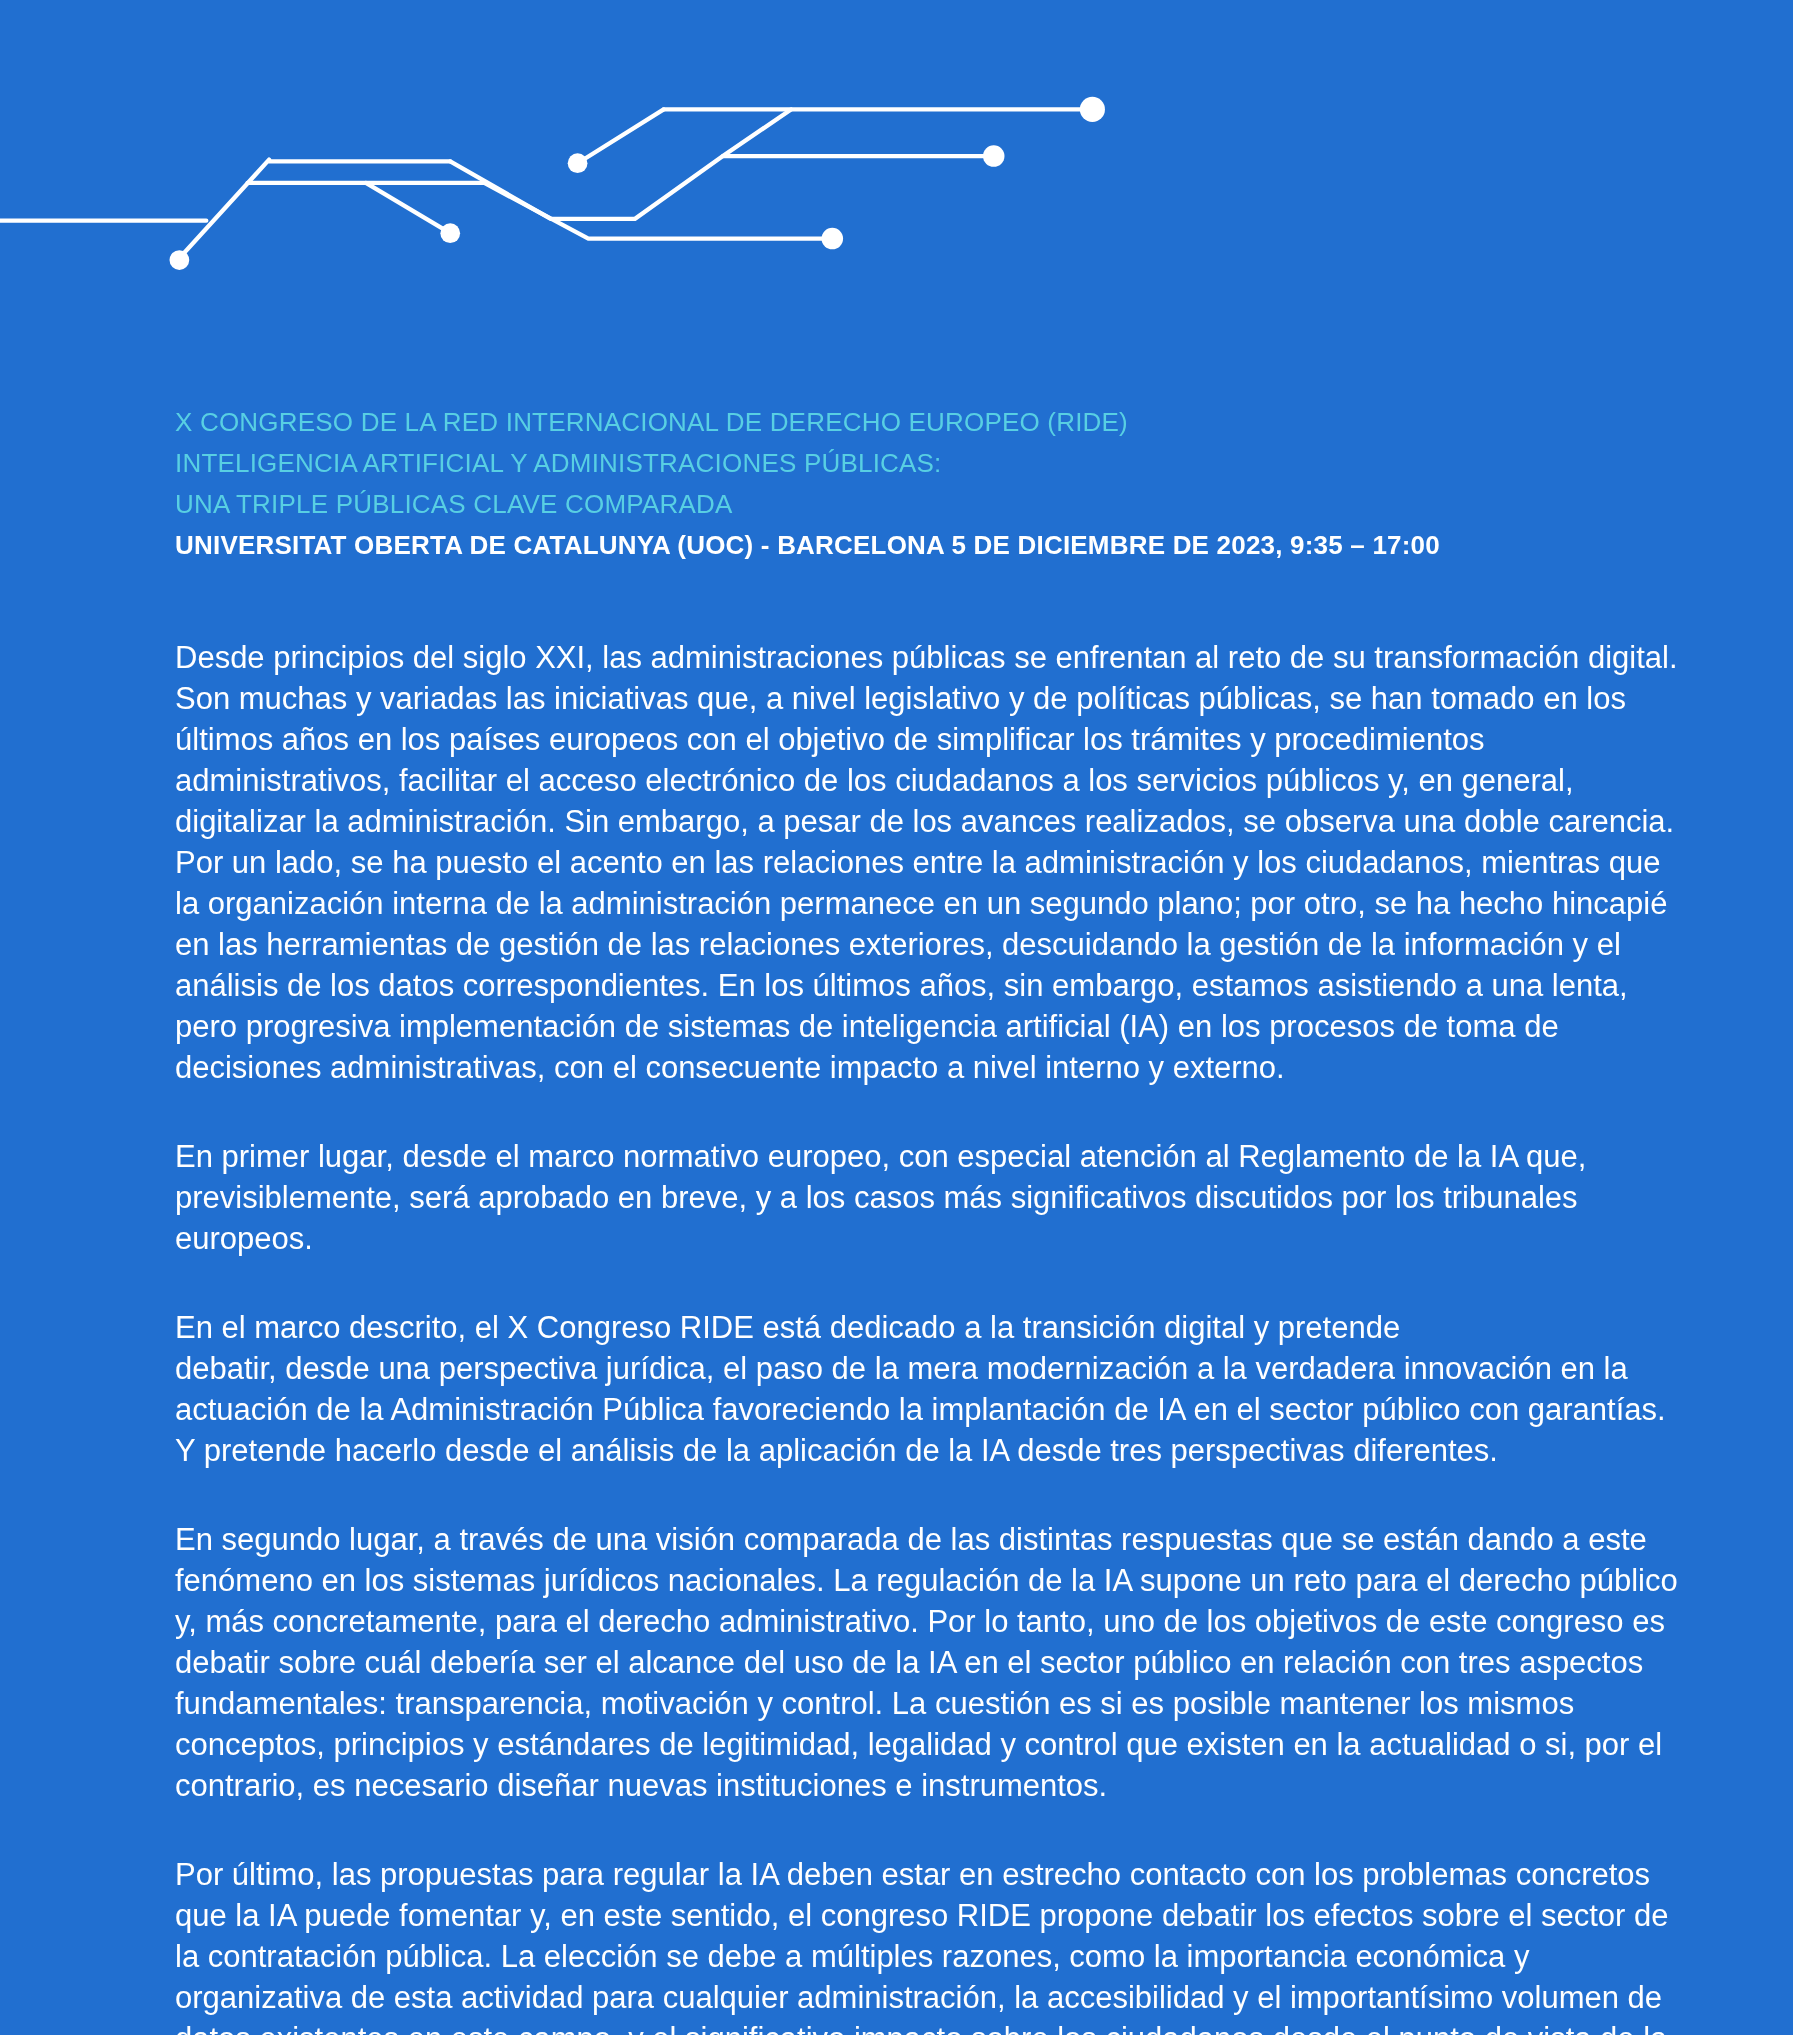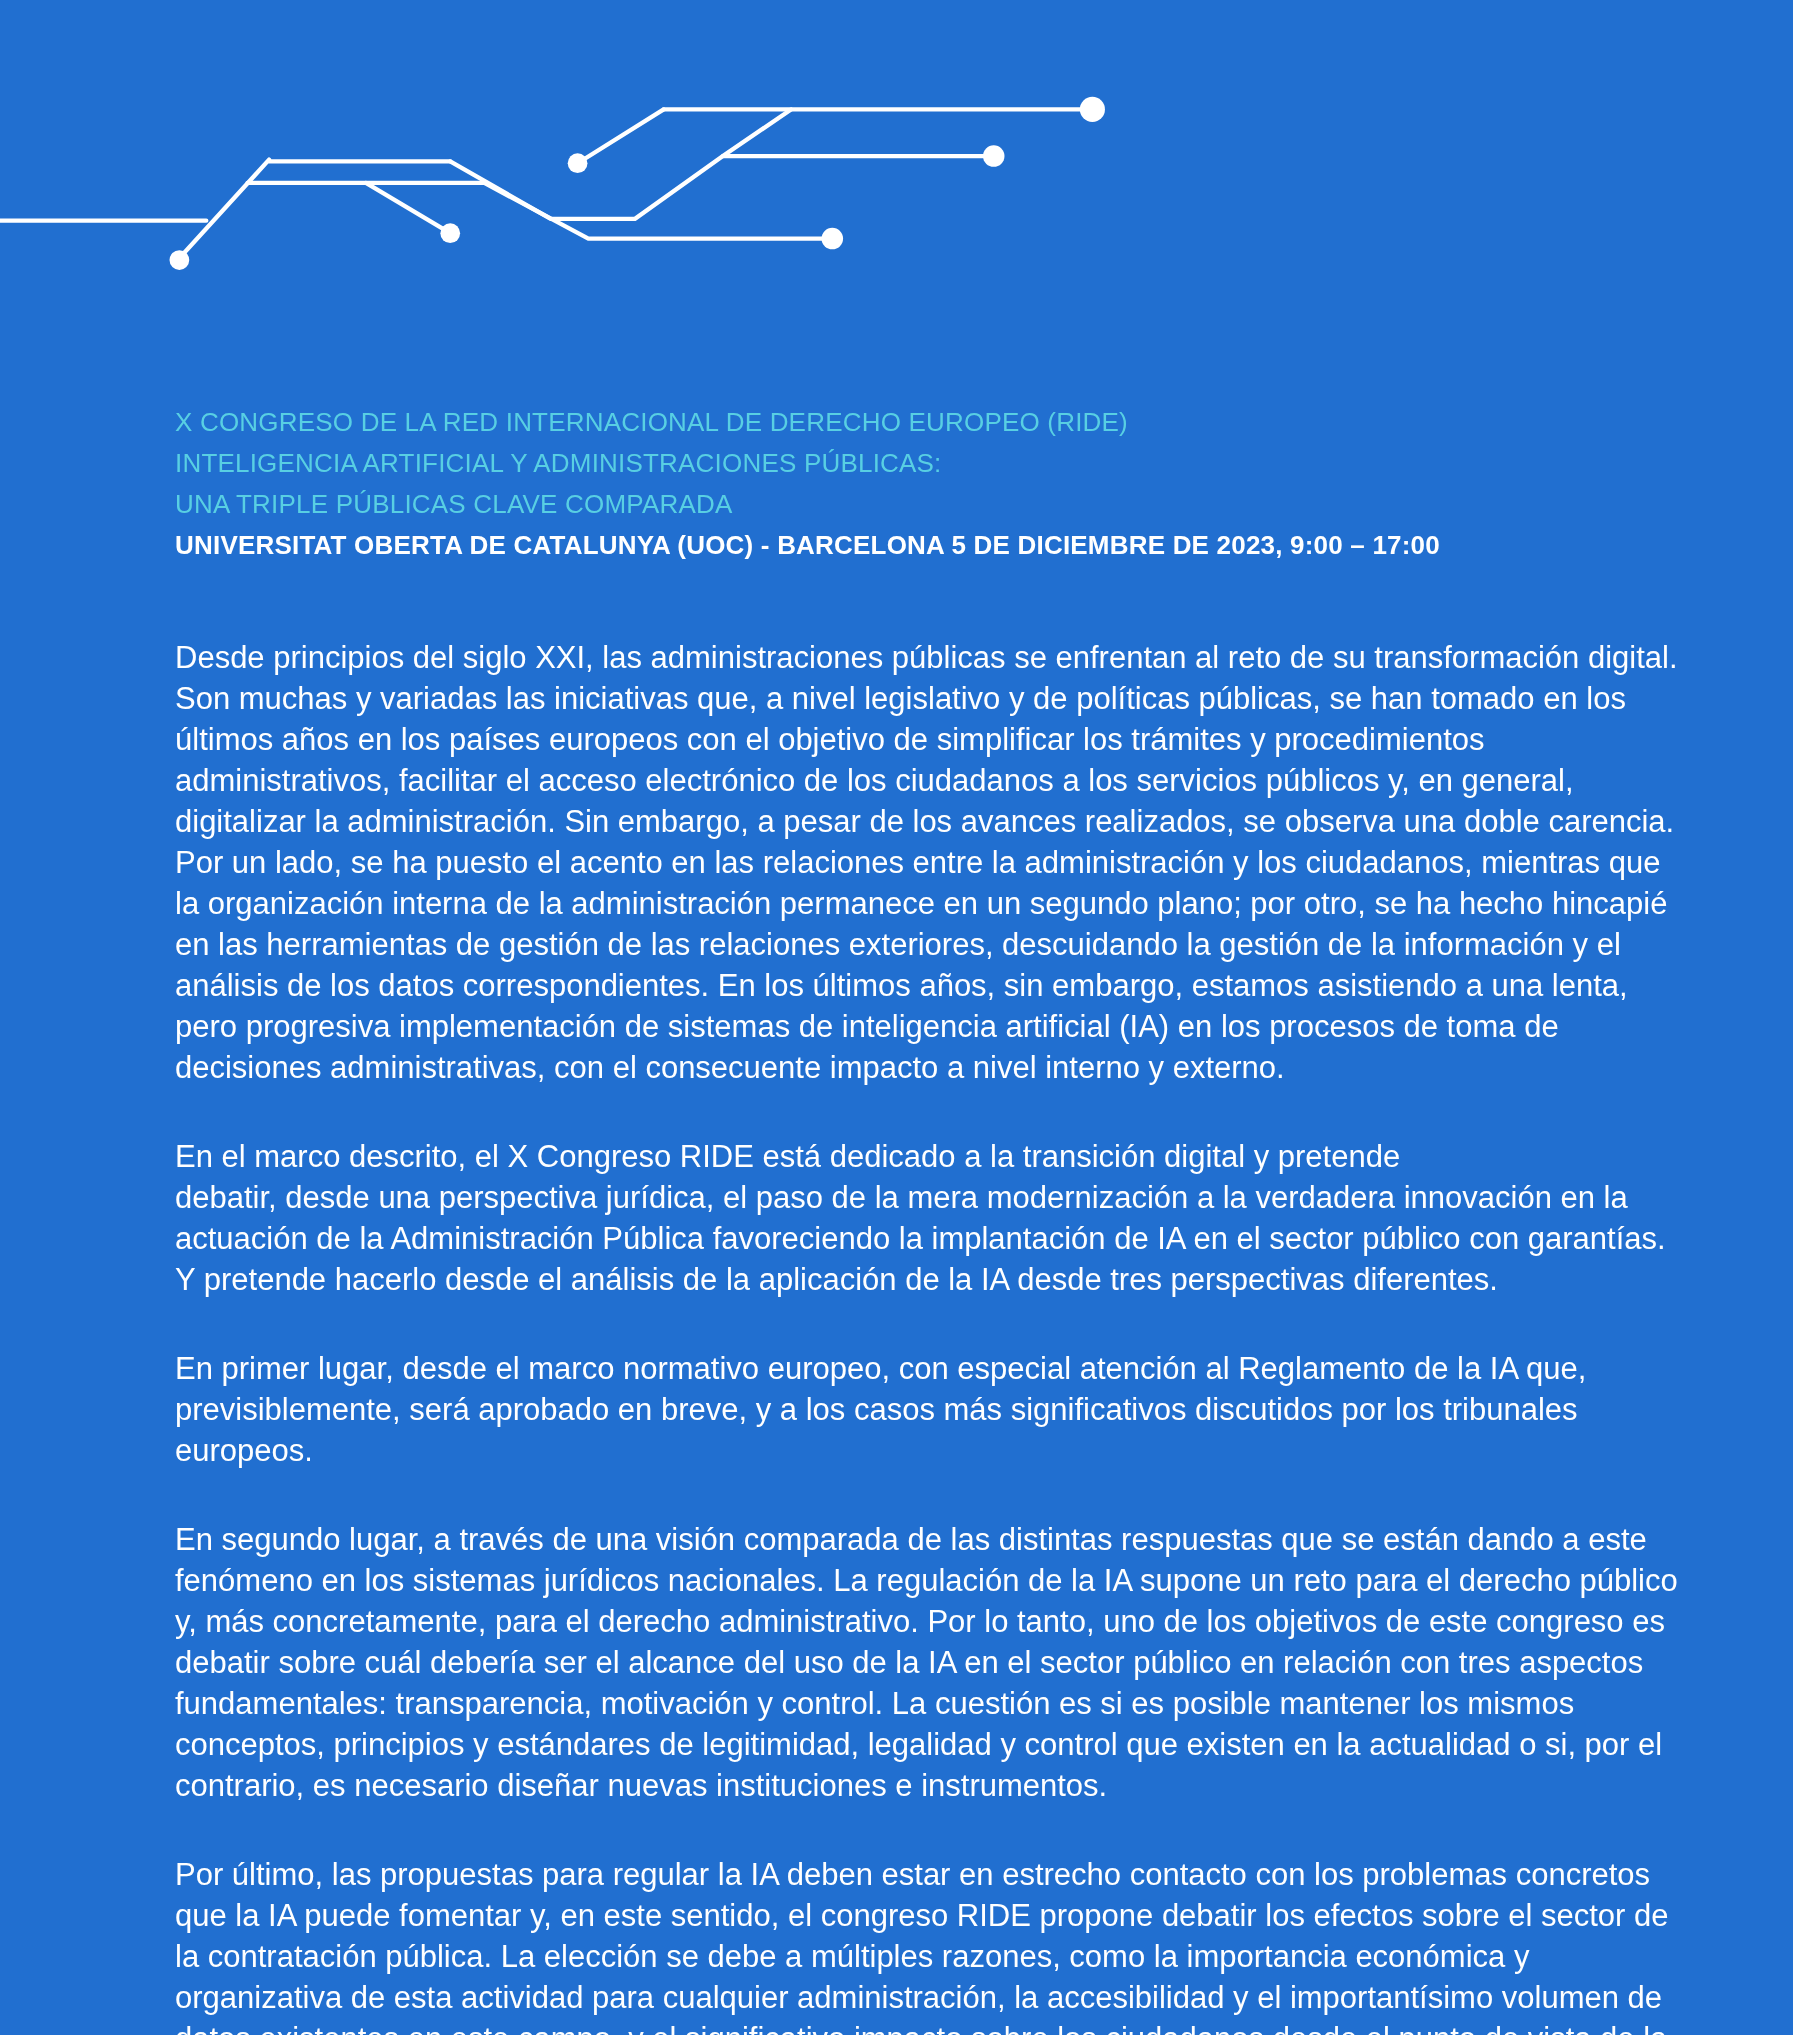--- a/index.html
+++ b/index.html
@@ -70,41 +70,41 @@
     <circle cx="464" cy="133" r="6"></circle>
     <circle cx="251" cy="130" r="5.5"></circle>
   </g>
 </svg>
 
 <div class="content">
   <div class="heading">
     <div class="heading-line">X CONGRESO DE LA RED INTERNACIONAL DE DERECHO EUROPEO (RIDE)</div>
     <div class="heading-line">INTELIGENCIA ARTIFICIAL Y ADMINISTRACIONES PÚBLICAS:</div>
     <div class="heading-line">UNA TRIPLE PÚBLICAS CLAVE COMPARADA</div>
-    <div class="venue-line">UNIVERSITAT OBERTA DE CATALUNYA (UOC) - BARCELONA 5 DE DICIEMBRE DE 2023, 9:00 – 17:00</div>
+    <div class="venue-line">UNIVERSITAT OBERTA DE CATALUNYA (UOC) - BARCELONA 5 DE DICIEMBRE DE 2023, 9:35 – 17:00</div>
   </div>
 
   <p class="para">Desde principios del siglo XXI, las administraciones públicas se enfrentan al reto de su transformación digital.
 Son muchas y variadas las iniciativas que, a nivel legislativo y de políticas públicas, se han tomado en los
 últimos años en los países europeos con el objetivo de simplificar los trámites y procedimientos
 administrativos, facilitar el acceso electrónico de los ciudadanos a los servicios públicos y, en general,
 digitalizar la administración. Sin embargo, a pesar de los avances realizados, se observa una doble carencia.
 Por un lado, se ha puesto el acento en las relaciones entre la administración y los ciudadanos, mientras que
 la organización interna de la administración permanece en un segundo plano; por otro, se ha hecho hincapié
 en las herramientas de gestión de las relaciones exteriores, descuidando la gestión de la información y el
 análisis de los datos correspondientes. En los últimos años, sin embargo, estamos asistiendo a una lenta,
 pero progresiva implementación de sistemas de inteligencia artificial (IA) en los procesos de toma de
 decisiones administrativas, con el consecuente impacto a nivel interno y externo.</p>
+  <p class="para">En primer lugar, desde el marco normativo europeo, con especial atención al Reglamento de la IA que,
+previsiblemente, será aprobado en breve, y a los casos más significativos discutidos por los tribunales
+europeos.</p>
   <p class="para">En el marco descrito, el X Congreso RIDE está dedicado a la transición digital y pretende
 debatir, desde una perspectiva jurídica, el paso de la mera modernización a la verdadera innovación en la
 actuación de la Administración Pública favoreciendo la implantación de IA en el sector público con garantías.
 Y pretende hacerlo desde el análisis de la aplicación de la IA desde tres perspectivas diferentes.</p>
-  <p class="para">En primer lugar, desde el marco normativo europeo, con especial atención al Reglamento de la IA que,
-previsiblemente, será aprobado en breve, y a los casos más significativos discutidos por los tribunales
-europeos.</p>
   <p class="para">En segundo lugar, a través de una visión comparada de las distintas respuestas que se están dando a este
 fenómeno en los sistemas jurídicos nacionales. La regulación de la IA supone un reto para el derecho público
 y, más concretamente, para el derecho administrativo. Por lo tanto, uno de los objetivos de este congreso es
 debatir sobre cuál debería ser el alcance del uso de la IA en el sector público en relación con tres aspectos
 fundamentales: transparencia, motivación y control. La cuestión es si es posible mantener los mismos
 conceptos, principios y estándares de legitimidad, legalidad y control que existen en la actualidad o si, por el
 contrario, es necesario diseñar nuevas instituciones e instrumentos.</p>
   <p class="para">Por último, las propuestas para regular la IA deben estar en estrecho contacto con los problemas concretos
 que la IA puede fomentar y, en este sentido, el congreso RIDE propone debatir los efectos sobre el sector de
 la contratación pública. La elección se debe a múltiples razones, como la importancia económica y

